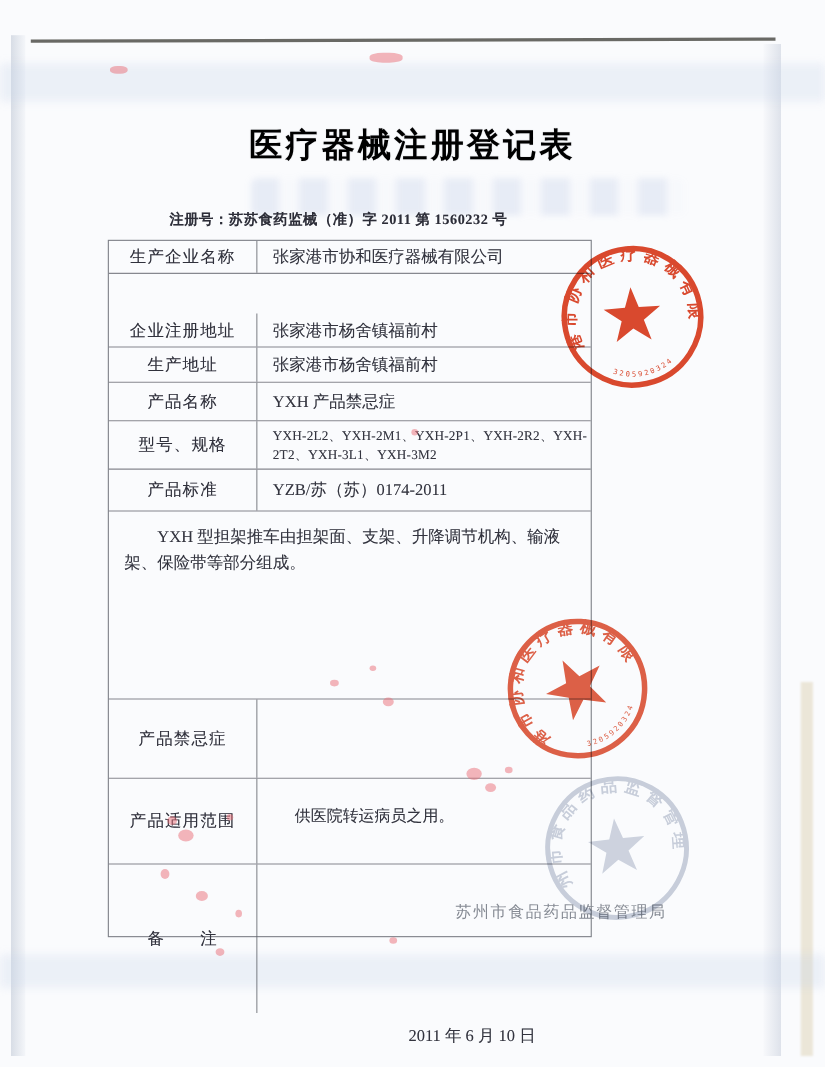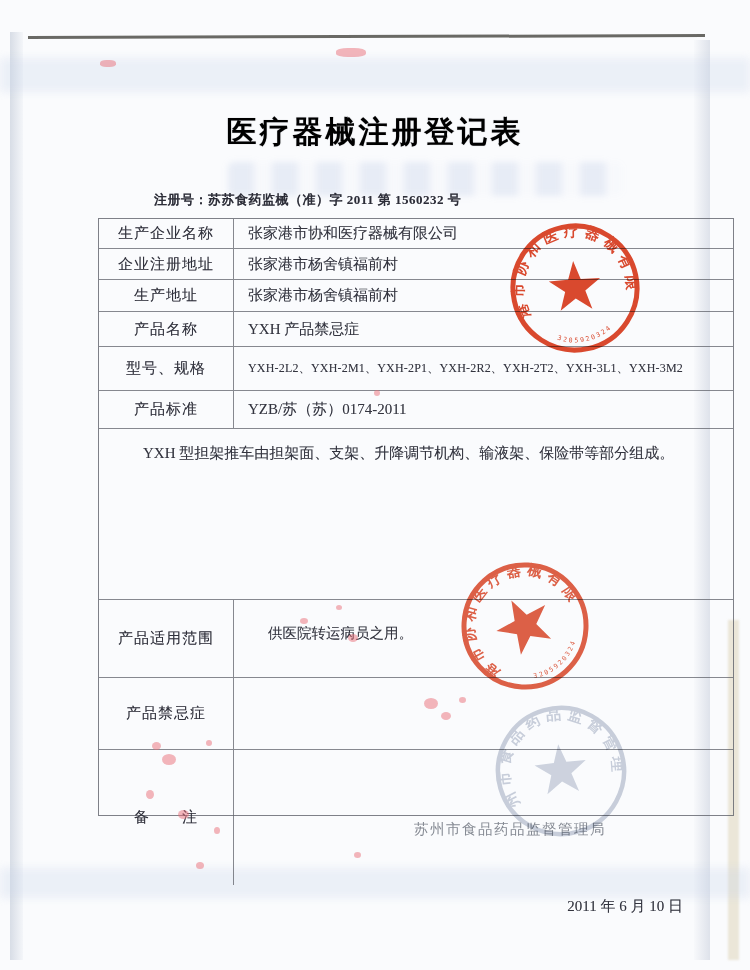--- a/index.html
+++ b/index.html
@@ -26,30 +26,30 @@
   .ghost-band { position:absolute; left:228px; top:162px; width:395px; height:34px;
     background:repeating-linear-gradient(90deg, rgba(140,162,210,.16) 0 26px, rgba(140,162,210,.02) 26px 44px);
     filter:blur(3px); border-radius:6px; }
   
   .title { position:absolute; left:0; top:112px; width:750px; text-align:center;
     font-size:30px; font-weight:bold; letter-spacing:3px; color:#000000;
     text-shadow:0 0 1px rgba(35,36,48,.35); }
   .regline { position:absolute; left:154px; top:191px; font-size:13px; font-weight:600;
     color:#2c2d38; letter-spacing:.5px; text-shadow:0 0 .6px rgba(44,45,56,.3); white-space:nowrap; }
   
-  .regtable { position:absolute; left:98px; top:218px; width:636px; z-index:2;
+  .regtable { position:absolute; left:98px; top:218px; width:440px; z-index:2;
     border:1px solid rgba(95,97,106,.8); }
   .tr { display:flex; border-bottom:1px solid rgba(95,97,106,.75); }
   .tr:last-child { border-bottom:none;flex-direction:column; }
   .th { width:135px; flex:0 0 135px; border-right:1px solid rgba(95,97,106,.75);
     display:flex; flex-direction:column; align-items:center; justify-content:center;
     font-size:15px; color:#30313c; letter-spacing:1px; text-shadow:0 0 .5px rgba(48,49,60,.35); }
   .td { flex:1; display:flex; align-items:center; padding-left:14px;
     font-size:15px; color:#33343f; text-shadow:0 0 .5px rgba(51,52,63,.3); }
-  .h1 { height:30px; } .h2 { height:31px; } .h3 { height:32px; } .h4 { height:35px; }
+  .h1 { height:30px; } .h2 { height:31px;margin-top:36px; } .h3 { height:32px; } .h4 { height:35px; }
   .h5 { height:44px; } .h6 { height:38px; } .h7 { height:171px; } .h8 { height:78px; }
   .h9 { height:72px; } .h10 { height:65px; }
   .td-models { font-size:12px; letter-spacing:.2px;align-items:center; }
   .td-compose { display:block; padding:13px 26px 0 14px; line-height:1.55; text-indent:2em; }
   .td-scope { align-items:flex-start; padding-top:24px; padding-left:34px; font-size:14.5px; }
   .td-remark { display:block; padding:8px 0 0 14px; line-height:1.5; }
   .remark-l2 { display:block; text-align:right; padding-right:50px; margin-top:2px; }
   .label-2line { line-height:1.45; text-align:center; }
   
   .footer-agency { position:absolute; left:414px; top:820px; font-size:14.5px;
@@ -123,34 +123,34 @@
     <div class="th">
         <span>产品标准</span>
       </div>
     <div class="td">
         <span>YZB/苏（苏）0174-2011</span>
       </div>
   </div>
   <div class="tr h7">
     <div class="td td-compose"><span>YXH 型担架推车由担架面、支架、升降调节机构、输液架、保险带等部分组成。</span></div>
   </div>
+  <div class="tr h9">
+    <div class="th">
+        <span>产品禁忌症</span>
+      </div>
+    <div class="td">
+        <span></span>
+      </div>
+  </div>
   <div class="tr h8">
     <div class="th">
         <span>产品适用范围</span>
       </div>
     <div class="td td-scope">
         <span>供医院转运病员之用。</span>
-      </div>
-  </div>
-  <div class="tr h9">
-    <div class="th">
-        <span>产品禁忌症</span>
-      </div>
-    <div class="td">
-        <span></span>
       </div>
   </div>
   <div class="tr h10">
     <div class="th">
         <span>备　　注</span>
       </div>
     <div class="td td-remark">
       <span class="remark-l2">2011 年 6 月 10 日</span>
     </div>
   </div>

